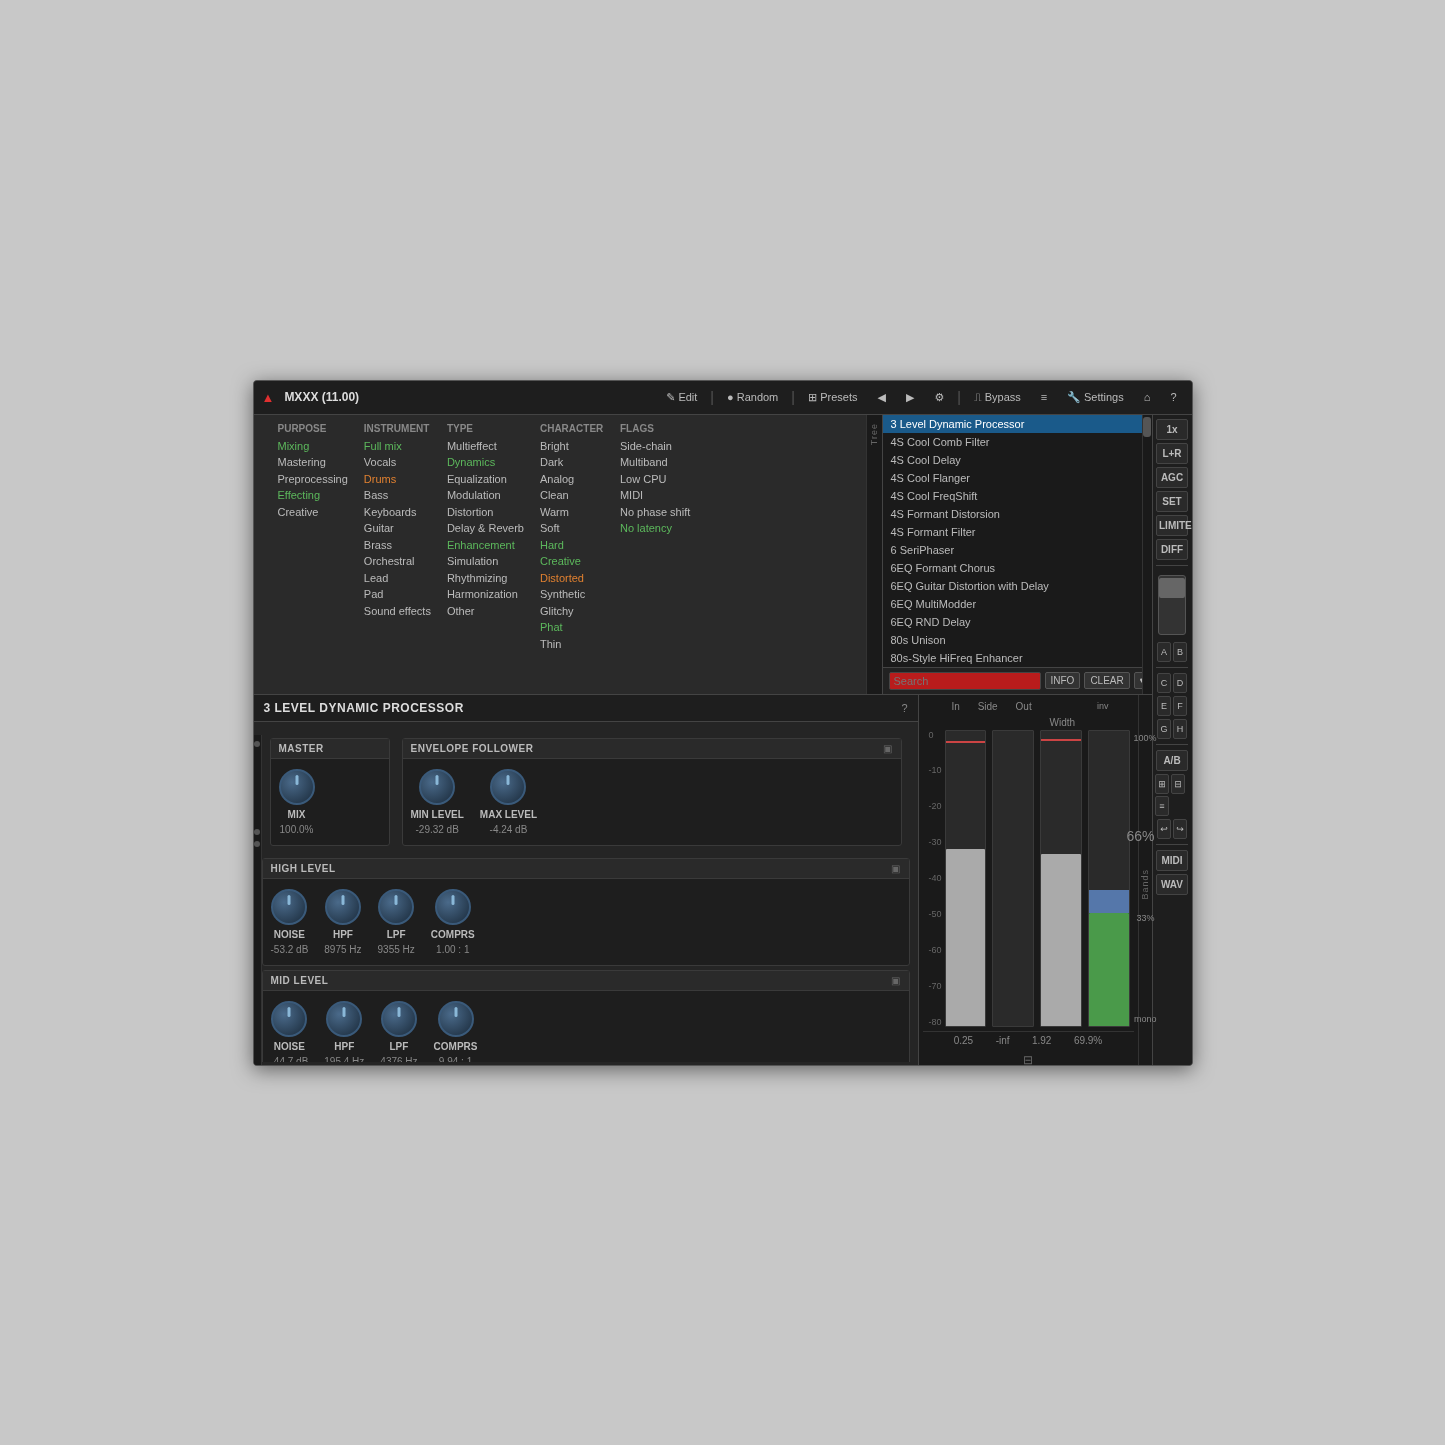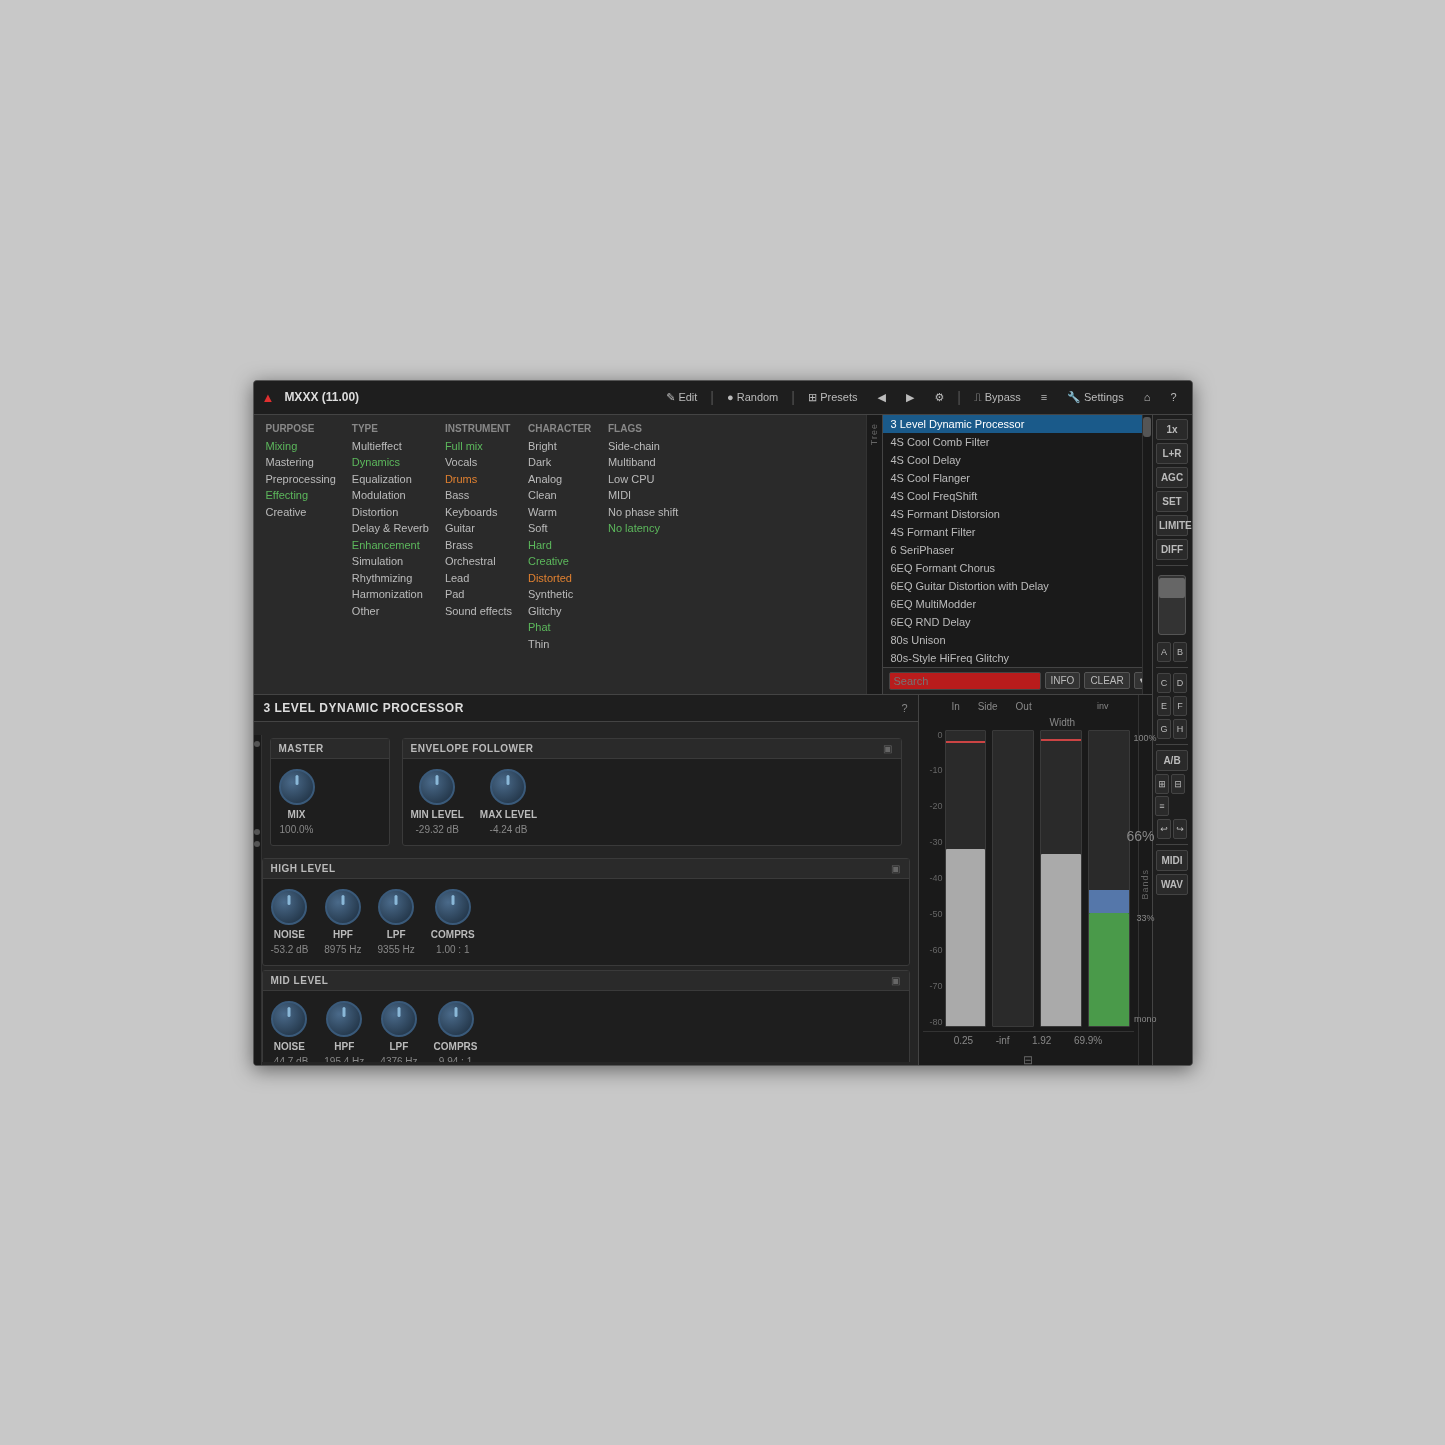--- a/index.html
+++ b/index.html
@@ -51,21 +51,21 @@
       display: flex;
       align-items: center;
       gap: 4px;
     }
     .title-bar-sep {
       color: #555;
       font-size: 14px;
     }
     .filter-columns {
       display: flex;
-      padding: 8px 4px;
+      padding: 8px 16px;
       gap: 0;
       flex: 1;
     }
     .filter-col {
       display: flex;
       flex-direction: column;
       padding: 0 8px;
       min-width: 80px;
     }
     .filter-col-header {
@@ -367,47 +367,47 @@
           <div class="filter-col">
             <div class="filter-col-header">Purpose</div>
             <div class="filter-item active-green">Mixing</div>
             <div class="filter-item">Mastering</div>
             <div class="filter-item">Preprocessing</div>
             <div class="filter-item active-green">Effecting</div>
             <div class="filter-item">Creative</div>
           </div>
 
           <div class="filter-col">
+            <div class="filter-col-header">Instrument</div>
+            <div class="filter-item active-green">Full mix</div>
+            <div class="filter-item">Vocals</div>
+            <div class="filter-item active-orange">Drums</div>
+            <div class="filter-item">Bass</div>
+            <div class="filter-item">Keyboards</div>
+            <div class="filter-item">Guitar</div>
+            <div class="filter-item">Brass</div>
+            <div class="filter-item">Orchestral</div>
+            <div class="filter-item">Lead</div>
+            <div class="filter-item">Pad</div>
+            <div class="filter-item">Sound effects</div>
+          </div>
+
+          <div class="filter-col">
             <div class="filter-col-header">Type</div>
             <div class="filter-item">Multieffect</div>
             <div class="filter-item active-green">Dynamics</div>
             <div class="filter-item">Equalization</div>
             <div class="filter-item">Modulation</div>
             <div class="filter-item">Distortion</div>
             <div class="filter-item">Delay &amp; Reverb</div>
             <div class="filter-item active-green">Enhancement</div>
             <div class="filter-item">Simulation</div>
             <div class="filter-item">Rhythmizing</div>
             <div class="filter-item">Harmonization</div>
             <div class="filter-item">Other</div>
-          </div>
-
-          <div class="filter-col">
-            <div class="filter-col-header">Instrument</div>
-            <div class="filter-item active-green">Full mix</div>
-            <div class="filter-item">Vocals</div>
-            <div class="filter-item active-orange">Drums</div>
-            <div class="filter-item">Bass</div>
-            <div class="filter-item">Keyboards</div>
-            <div class="filter-item">Guitar</div>
-            <div class="filter-item">Brass</div>
-            <div class="filter-item">Orchestral</div>
-            <div class="filter-item">Lead</div>
-            <div class="filter-item">Pad</div>
-            <div class="filter-item">Sound effects</div>
           </div>
 
           <div class="filter-col">
             <div class="filter-col-header">Character</div>
             <div class="filter-item">Bright</div>
             <div class="filter-item">Dark</div>
             <div class="filter-item">Analog</div>
             <div class="filter-item">Clean</div>
             <div class="filter-item">Warm</div>
             <div class="filter-item">Soft</div>
@@ -443,21 +443,21 @@
             <div class="preset-item">4S Cool Flanger</div>
             <div class="preset-item">4S Cool FreqShift</div>
             <div class="preset-item">4S Formant Distorsion</div>
             <div class="preset-item">4S Formant Filter</div>
             <div class="preset-item">6 SeriPhaser</div>
             <div class="preset-item">6EQ Formant Chorus</div>
             <div class="preset-item">6EQ Guitar Distortion with Delay</div>
             <div class="preset-item">6EQ MultiModder</div>
             <div class="preset-item">6EQ RND Delay</div>
             <div class="preset-item">80s Unison</div>
-            <div class="preset-item">80s-Style HiFreq Glitchy</div>
+            <div class="preset-item">80s-Style HiFreq Enhancer</div>
           </div>
 
           <div class="preset-search-bar">
             <input class="preset-search-input" type="text" placeholder="Search" style="">
             <span class="search-btn">INFO</span>
             <span class="search-btn">CLEAR</span>
             <span class="search-btn">♥</span>
             <span class="search-btn">⬇</span>
           </div>
         </div>
@@ -572,21 +572,21 @@
 
           </div>
 
           <div style="position:absolute; left:0; top:40px; bottom:0; width:8px; background:#1a1a1a; border-right:1px solid #333; display:flex; flex-direction:column; align-items:center; padding:2px 0; gap:2px;">
             <div style="width:6px;height:6px;background:#555;border-radius:50%;margin-top:4px;"></div>
             <div style="width:6px;height:6px;background:#555;border-radius:50%;margin-top:80px;"></div>
             <div style="width:6px;height:6px;background:#555;border-radius:50%;margin-top:4px;"></div>
           </div>
         </div>
 
-        <div style="display:flex;text-align:right;">
+        <div style="display:flex;">
 
           <div style="width:220px; background:#1a1a1a; border-left:1px solid #444; display:flex; flex-direction:column; padding:4px;">
 
             <div style="display:flex; justify-content:space-around; padding:2px 16px 2px 20px;">
               <span style="color:#888;font-size:10px;">In</span>
               <span style="color:#888;font-size:10px;">Side</span>
               <span style="color:#888;font-size:10px;">Out</span>
               <span style="color:#888;font-size:10px;margin-top:16px;">Width</span>
               <span style="color:#888;font-size:9px;margin-left:4px;">inv</span>
             </div>

